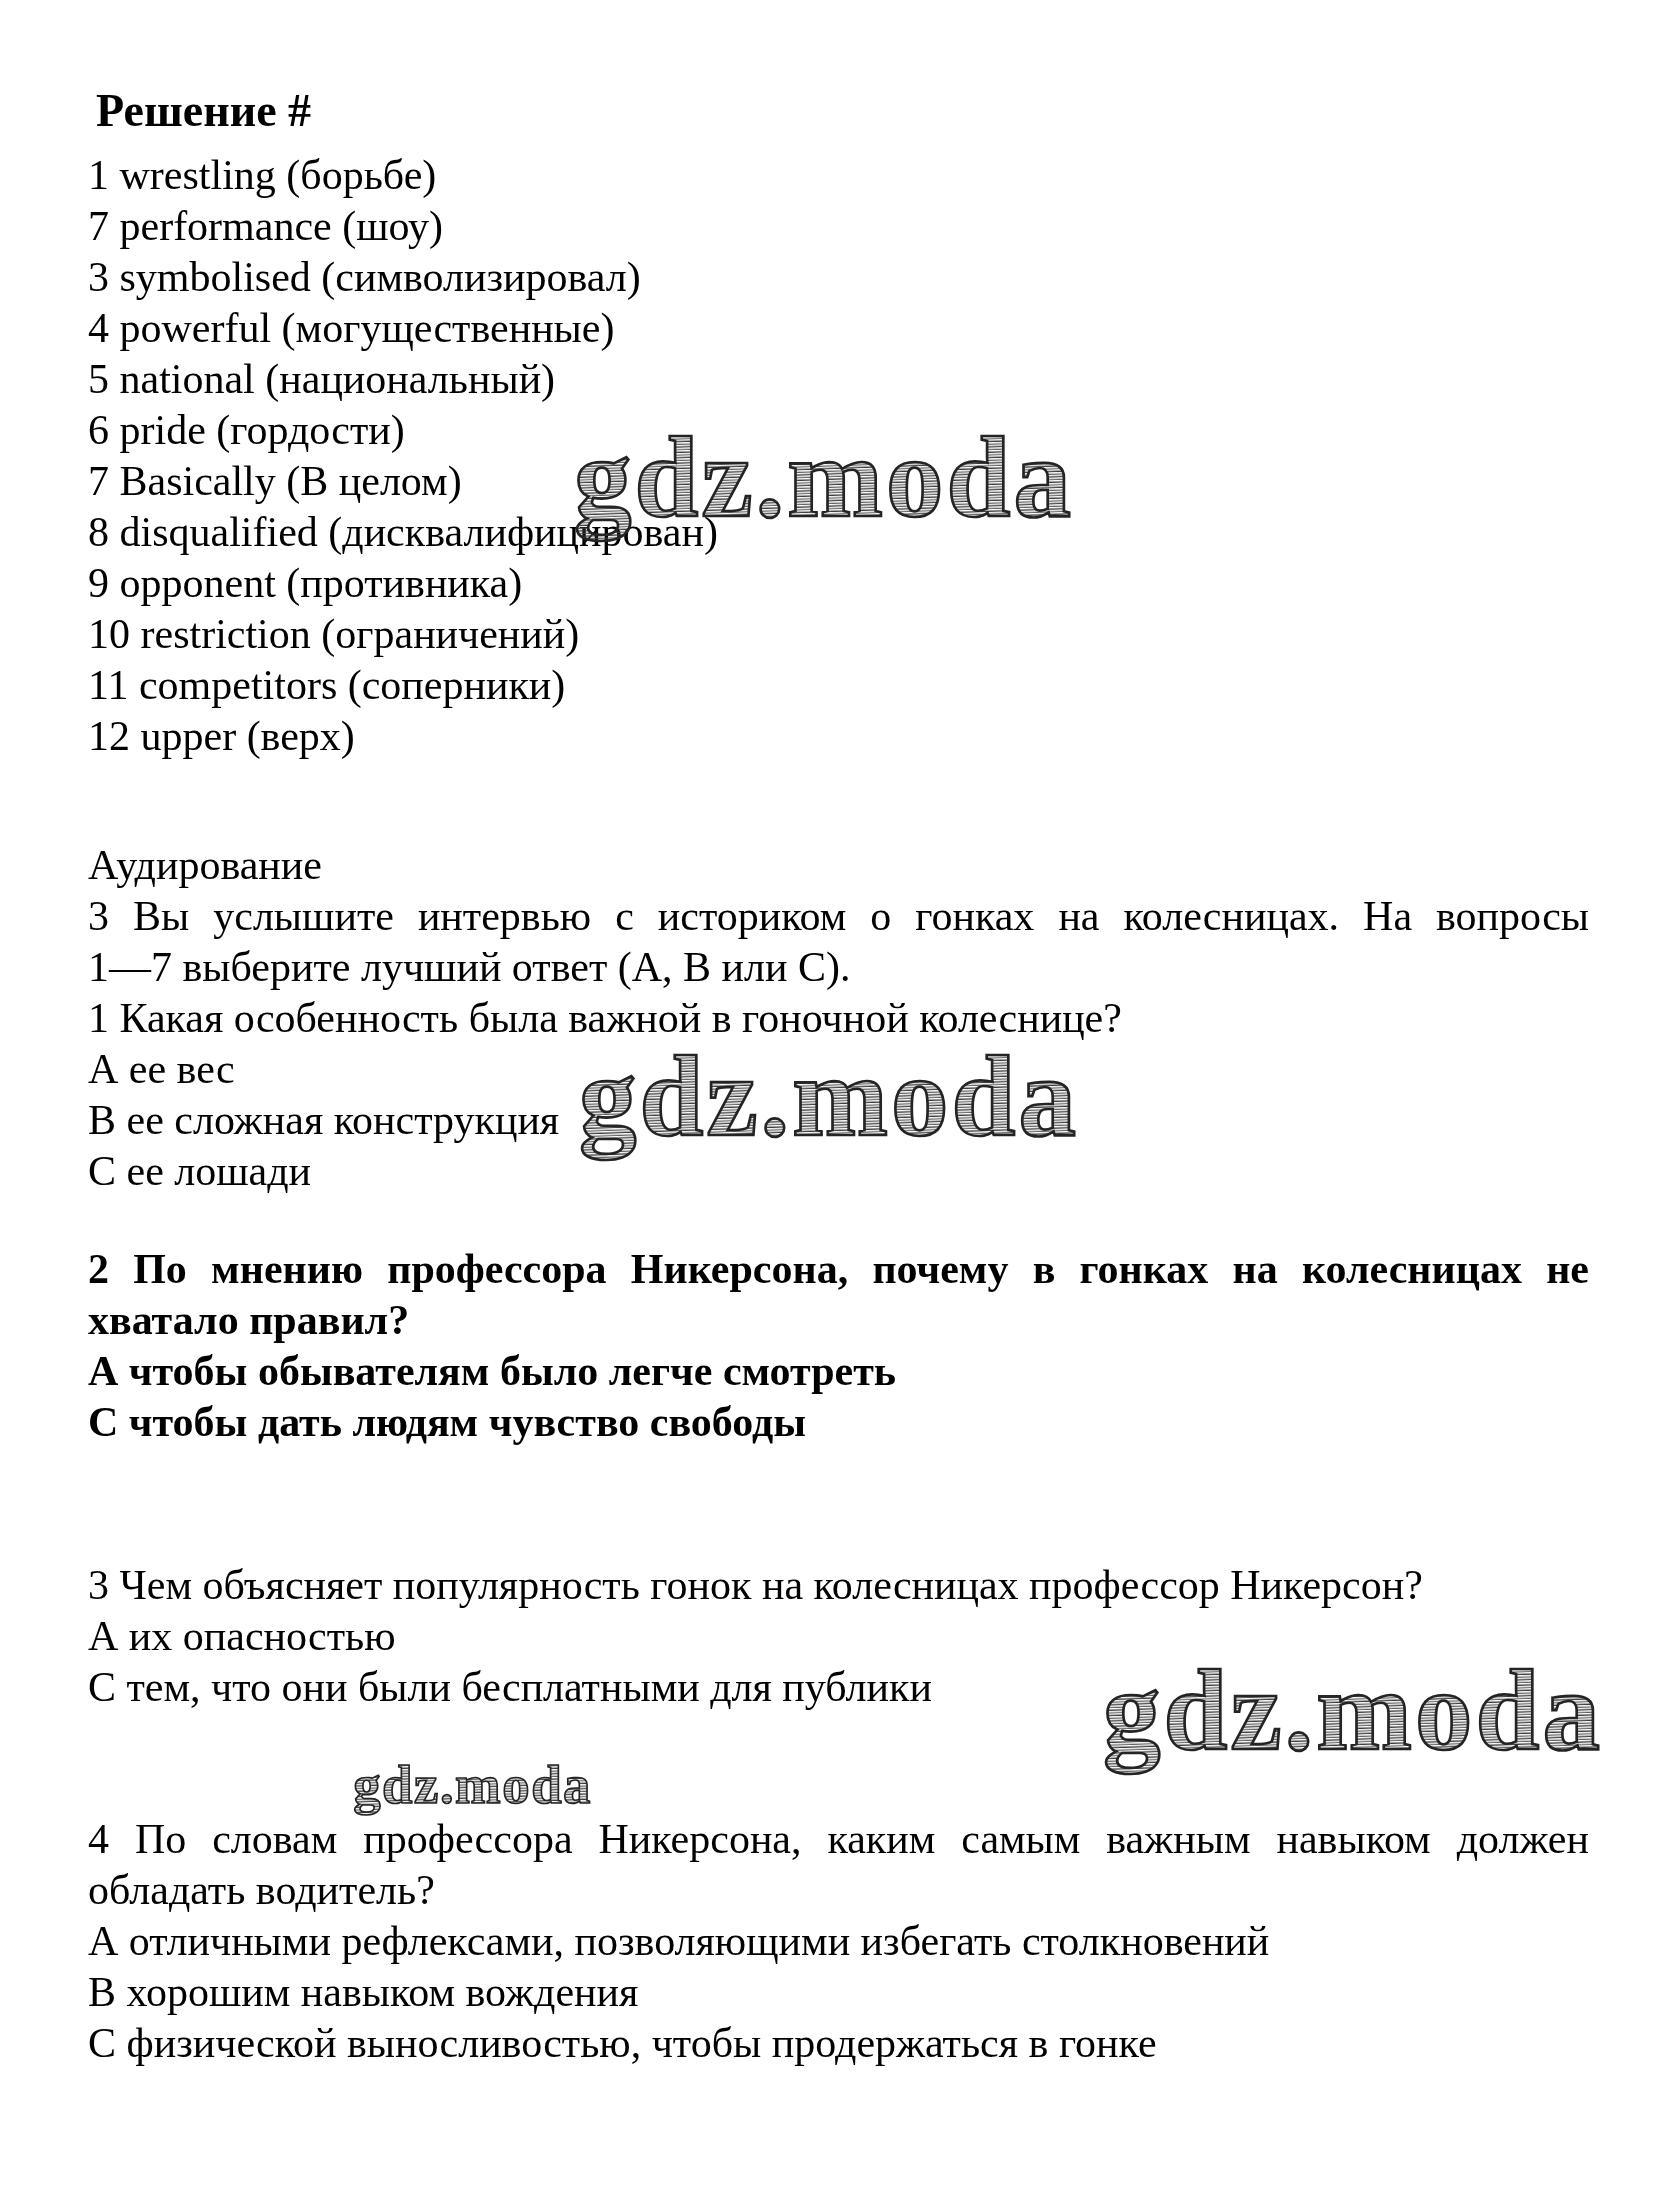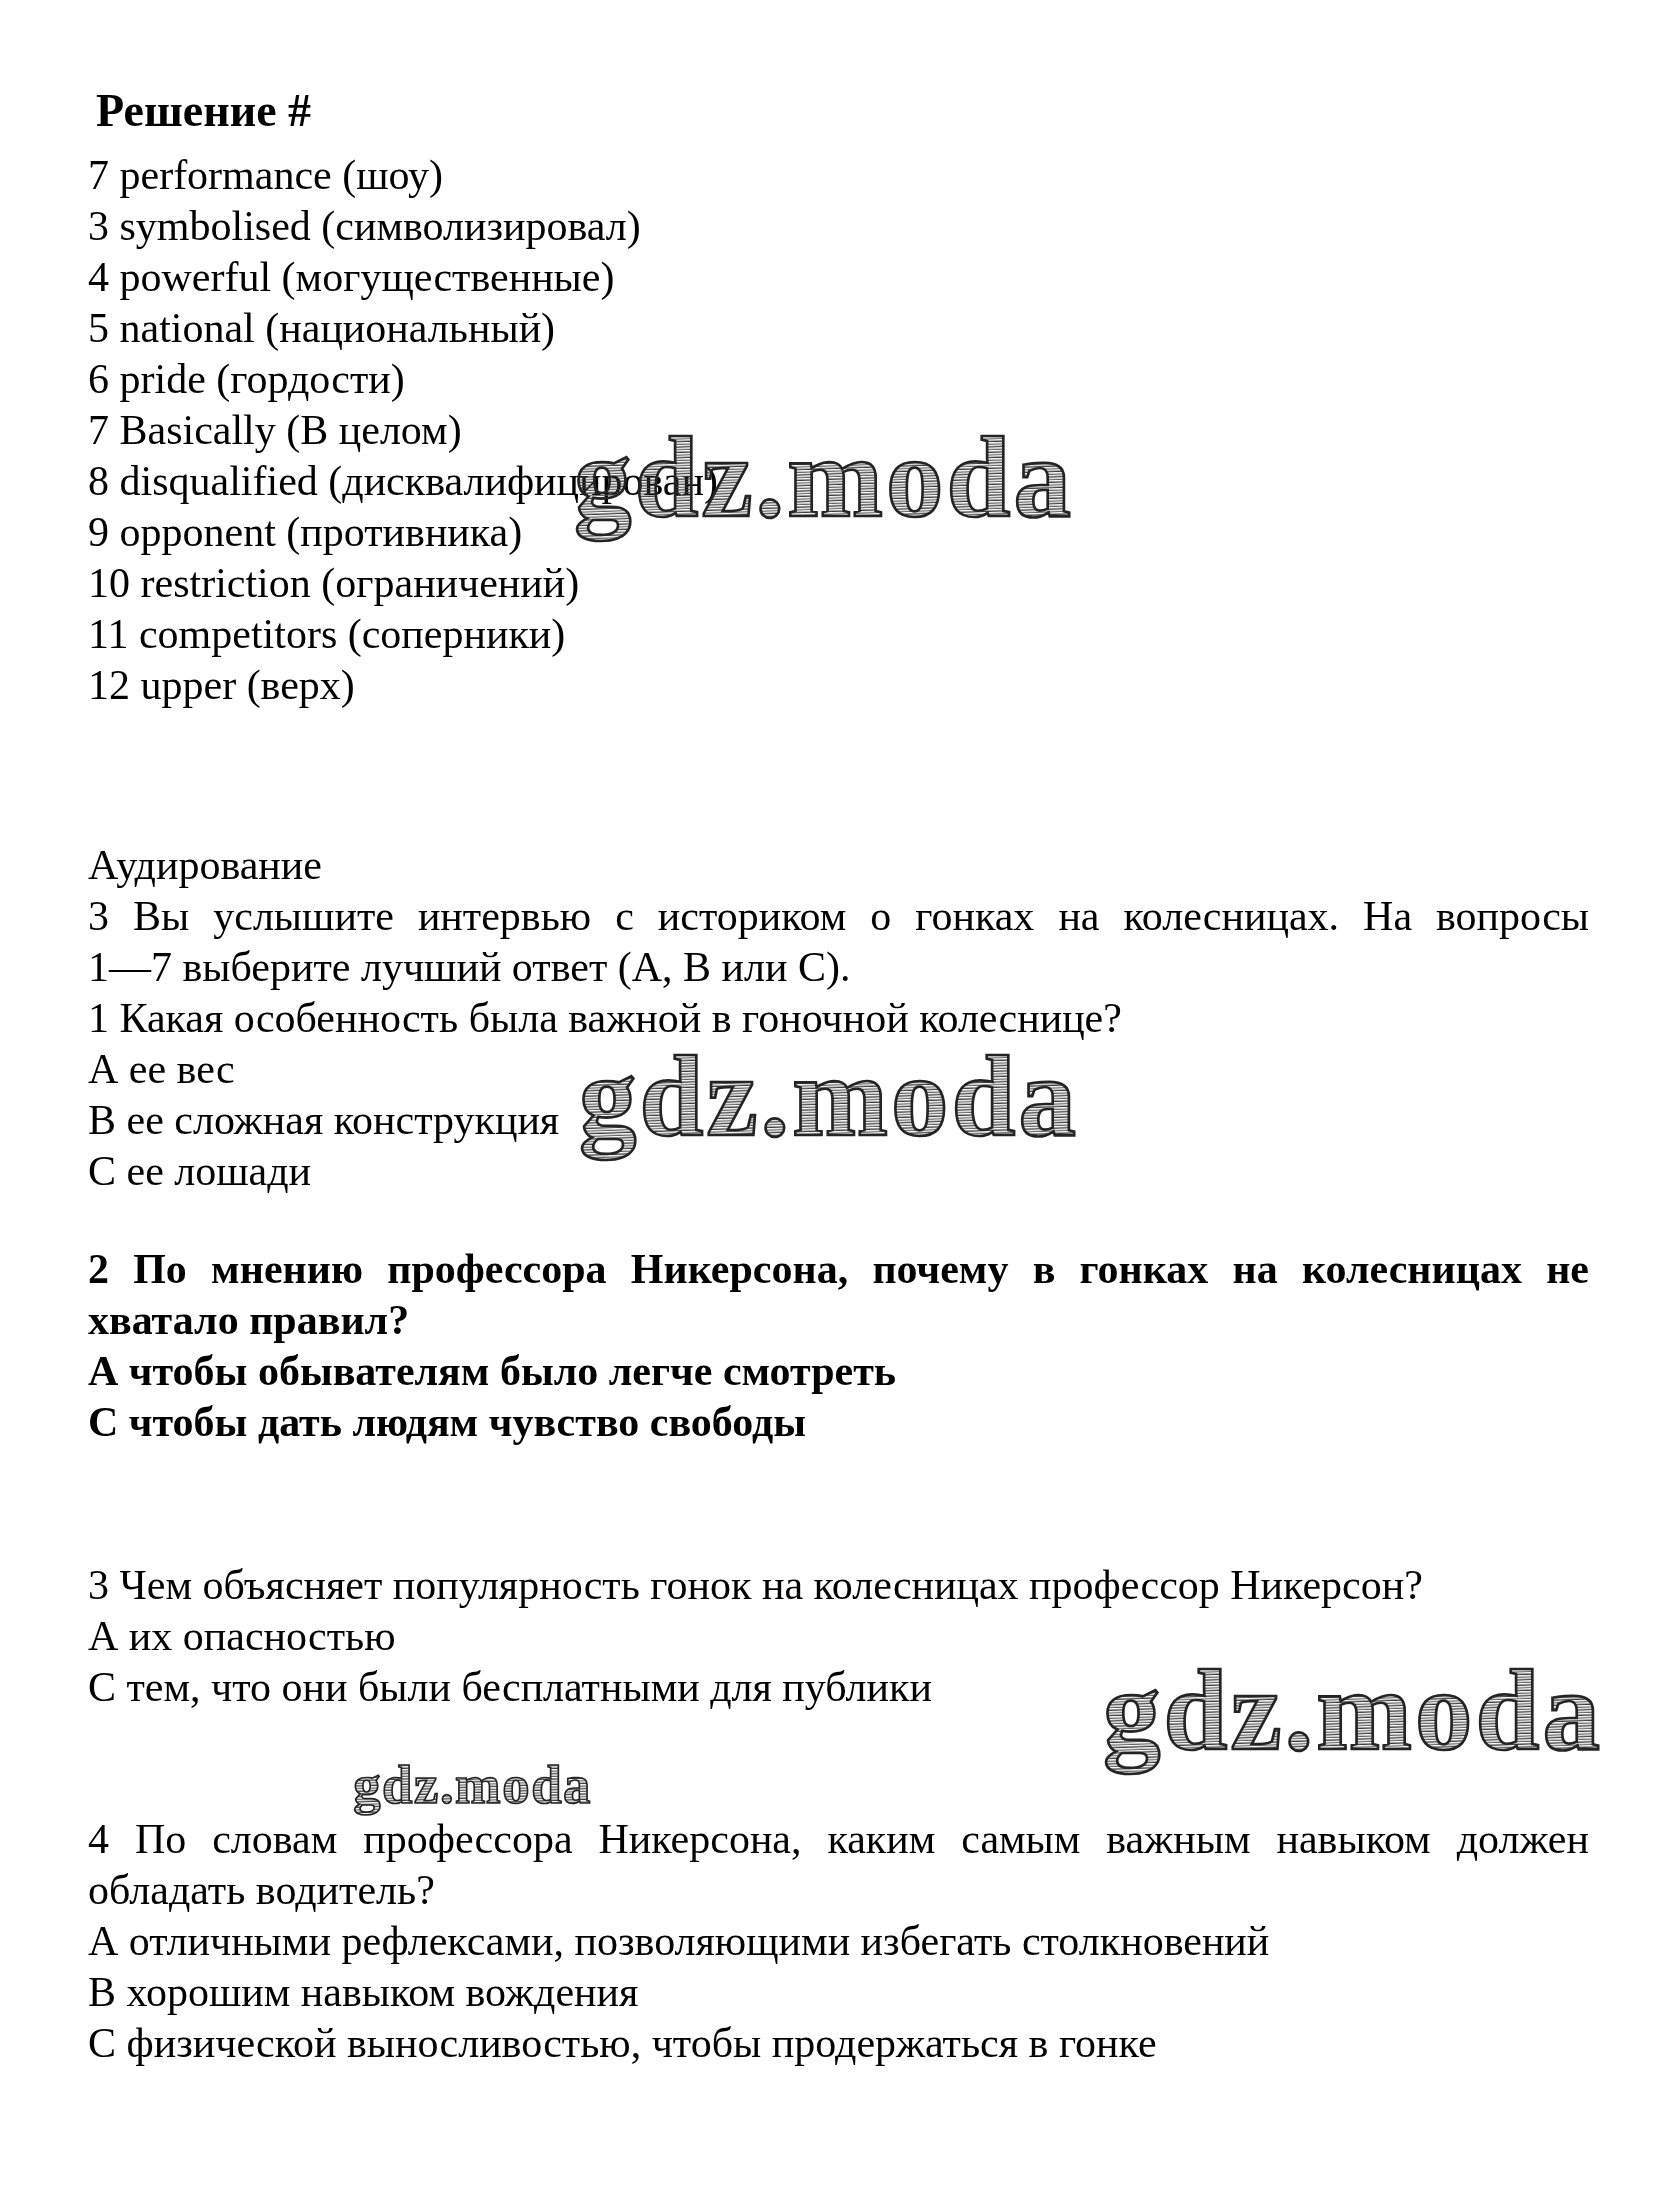--- a/index.html
+++ b/index.html
@@ -71,20 +71,21 @@
       <pattern id="wmhatch" width="10" height="7" patternUnits="userSpaceOnUse" patternTransform="rotate(-2)">
         <line x1="0" y1="1.5" x2="10" y2="1.5" stroke="#3a3a3a" stroke-width="1.8"></line>
         <line x1="0" y1="5" x2="10" y2="5" stroke="#4a4a4a" stroke-width="1.4"></line>
       </pattern>
     </defs>
   </svg>
 
   <h1 class="heading">Решение #</h1>
 
   <div class="block blk-list">
+    <div class="line">1 wrestling (борьбе)</div>
     <div class="line">7 performance (шоу)</div>
     <div class="line">3 symbolised (символизировал)</div>
     <div class="line">4 powerful (могущественные)</div>
     <div class="line">5 national (национальный)</div>
     <div class="line">6 pride (гордости)</div>
     <div class="line">7 Basically (В целом)</div>
     <div class="line">8 disqualified (дисквалифицирован)</div>
     <div class="line">9 opponent (противника)</div>
     <div class="line">10 restriction (ограничений)</div>
     <div class="line">11 competitors (соперники)</div>

